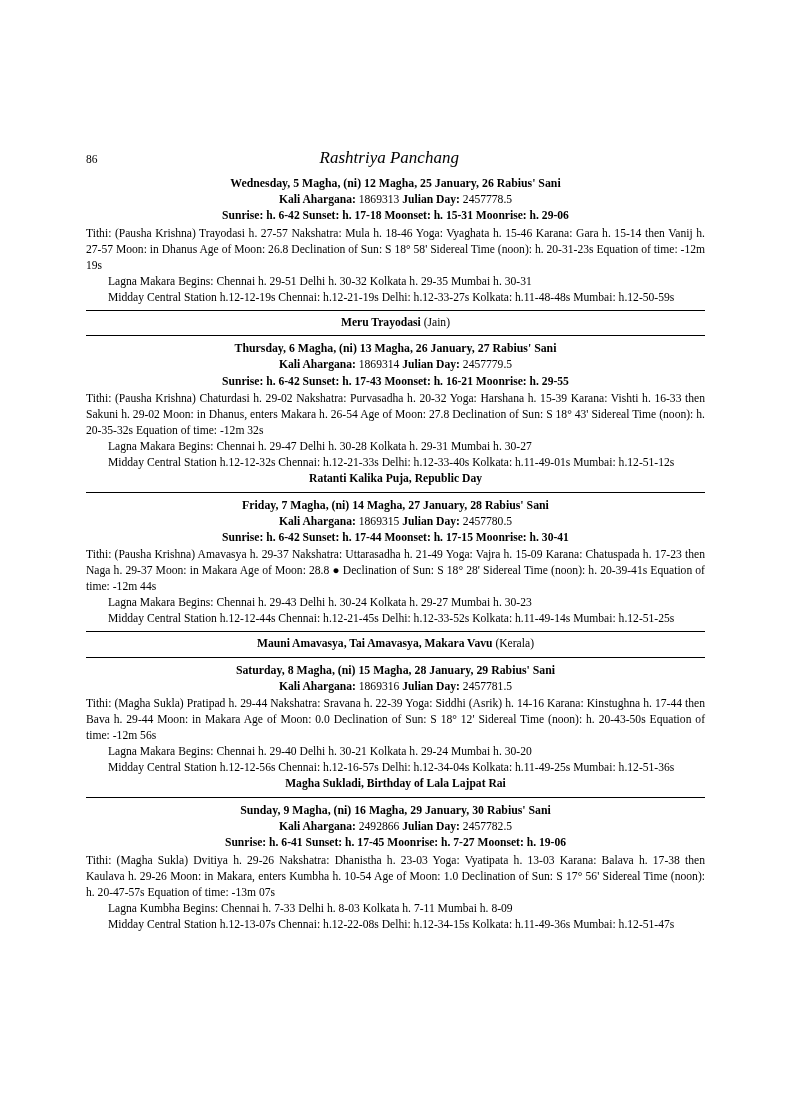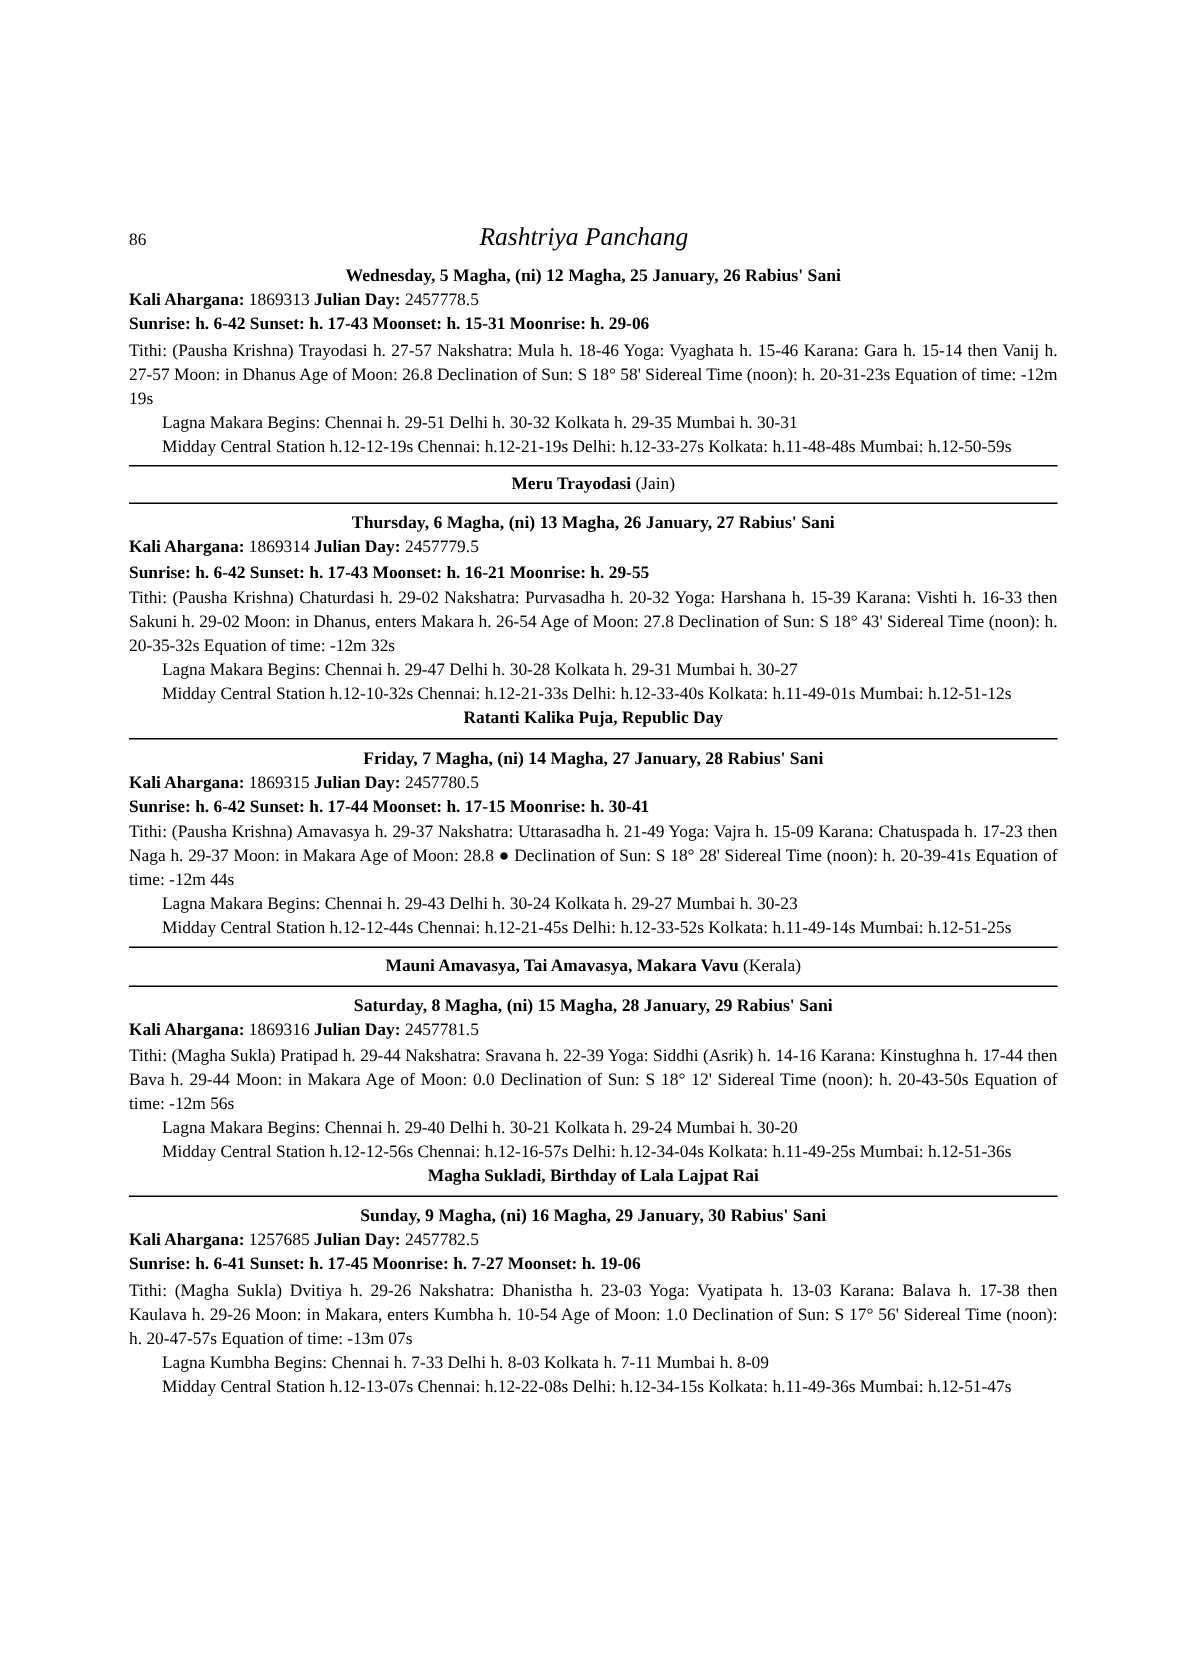--- a/index.html
+++ b/index.html
@@ -49,20 +49,21 @@
     margin: 0;
   }
   .b { font-weight: bold; }
   .title-line {
     font-weight: bold;
     text-align: center;
     font-size: 11.8px;
     line-height: 1.42;
   }
   .sub-line {
+    text-align: center;
     font-size: 11.6px;
     line-height: 1.42;
   }
   .festival {
     text-align: center;
     font-weight: bold;
     font-size: 11.6px;
     line-height: 1.45;
   }
   .festival .plain { font-weight: normal; }
@@ -89,21 +90,21 @@
   </div>
 
   <div class="entry">
     <div class="title-line">Wednesday,  5 Magha, (ni) 12 Magha, 25 January, 26 Rabius' Sani</div>
     <div class="sub-line">
       <span class="b">Kali Ahargana:</span>
       <span>1869313</span>
       <span class="b">Julian Day:</span>
       <span>2457778.5</span>
     </div>
-    <div class="sub-line b">Sunrise: h. 6-42  Sunset: h. 17-43  Moonset: h. 15-31  Moonrise: h. 29-06</div>
+    <div class="sub-line b">Sunrise: h. 6-42  Sunset: h. 17-18  Moonset: h. 15-31  Moonrise: h. 29-06</div>
     <div class="line block">Tithi: (Pausha Krishna) Trayodasi h. 27-57 Nakshatra: Mula h. 18-46 Yoga: Vyaghata h. 15-46 Karana: Gara h. 15-14 then Vanij h. 27-57 Moon: in Dhanus Age of Moon: 26.8 Declination of Sun: S 18° 58' Sidereal Time (noon): h. 20-31-23s Equation of time: -12m  19s</div>
     <div class="line indent-l">Lagna Makara Begins: Chennai h. 29-51 Delhi h. 30-32 Kolkata h. 29-35 Mumbai h. 30-31</div>
     <div class="line indent-l">Midday Central Station h.12-12-19s Chennai: h.12-21-19s Delhi: h.12-33-27s Kolkata: h.11-48-48s Mumbai: h.12-50-59s</div>
   </div>
   <hr class="rule">
   <div class="festival">
     <span>Meru Trayodasi</span>
     <span class="plain">(Jain)</span>
   </div>
   <hr class="rule">
@@ -112,21 +113,21 @@
     <div class="title-line">Thursday,  6 Magha, (ni) 13 Magha, 26 January, 27 Rabius' Sani</div>
     <div class="sub-line">
       <span class="b">Kali Ahargana:</span>
       <span>1869314</span>
       <span class="b">Julian Day:</span>
       <span>2457779.5</span>
     </div>
     <div class="sub-line b">Sunrise: h. 6-42  Sunset: h. 17-43  Moonset: h. 16-21  Moonrise: h. 29-55</div>
     <div class="line block">Tithi: (Pausha Krishna) Chaturdasi h. 29-02 Nakshatra: Purvasadha h. 20-32 Yoga: Harshana h. 15-39 Karana: Vishti h. 16-33 then Sakuni h. 29-02 Moon: in Dhanus, enters Makara h. 26-54 Age of Moon: 27.8 Declination of Sun: S 18° 43' Sidereal Time (noon): h. 20-35-32s Equation of time: -12m  32s</div>
     <div class="line indent-l">Lagna Makara Begins: Chennai h. 29-47 Delhi h. 30-28 Kolkata h. 29-31 Mumbai h. 30-27</div>
-    <div class="line indent-l">Midday Central Station h.12-10-32s Chennai: h.12-21-33s Delhi: h.12-33-40s Kolkata: h.11-49-01s Mumbai: h.12-51-12s</div>
+    <div class="line indent-l">Midday Central Station h.12-12-32s Chennai: h.12-21-33s Delhi: h.12-33-40s Kolkata: h.11-49-01s Mumbai: h.12-51-12s</div>
   </div>
   <div class="festival">
     <span>Ratanti Kalika Puja, Republic Day</span>
     <span class="plain"></span>
   </div>
   <hr class="rule">
 
   <div class="entry">
     <div class="title-line">Friday,  7 Magha, (ni) 14 Magha, 27 January, 28 Rabius' Sani</div>
     <div class="sub-line">
@@ -162,21 +163,21 @@
   <div class="festival">
     <span>Magha Sukladi, Birthday of Lala Lajpat Rai</span>
     <span class="plain"></span>
   </div>
   <hr class="rule">
 
   <div class="entry">
     <div class="title-line">Sunday,  9 Magha, (ni) 16 Magha, 29 January, 30 Rabius' Sani</div>
     <div class="sub-line">
       <span class="b">Kali Ahargana:</span>
-      <span>1257685</span>
+      <span>2492866</span>
       <span class="b">Julian Day:</span>
       <span>2457782.5</span>
     </div>
     <div class="sub-line b">Sunrise: h. 6-41  Sunset: h. 17-45  Moonrise: h. 7-27  Moonset: h. 19-06</div>
     <div class="line block">Tithi: (Magha Sukla) Dvitiya h. 29-26 Nakshatra: Dhanistha h. 23-03 Yoga: Vyatipata h. 13-03 Karana: Balava h. 17-38 then Kaulava h. 29-26 Moon: in Makara, enters Kumbha h. 10-54 Age of Moon: 1.0 Declination of Sun: S 17° 56' Sidereal Time (noon): h. 20-47-57s Equation of time: -13m  07s</div>
     <div class="line indent-l">Lagna Kumbha Begins: Chennai h. 7-33 Delhi h. 8-03 Kolkata h. 7-11 Mumbai h. 8-09</div>
     <div class="line indent-l">Midday Central Station h.12-13-07s Chennai: h.12-22-08s Delhi: h.12-34-15s Kolkata: h.11-49-36s Mumbai: h.12-51-47s</div>
   </div>
 
 </div>

